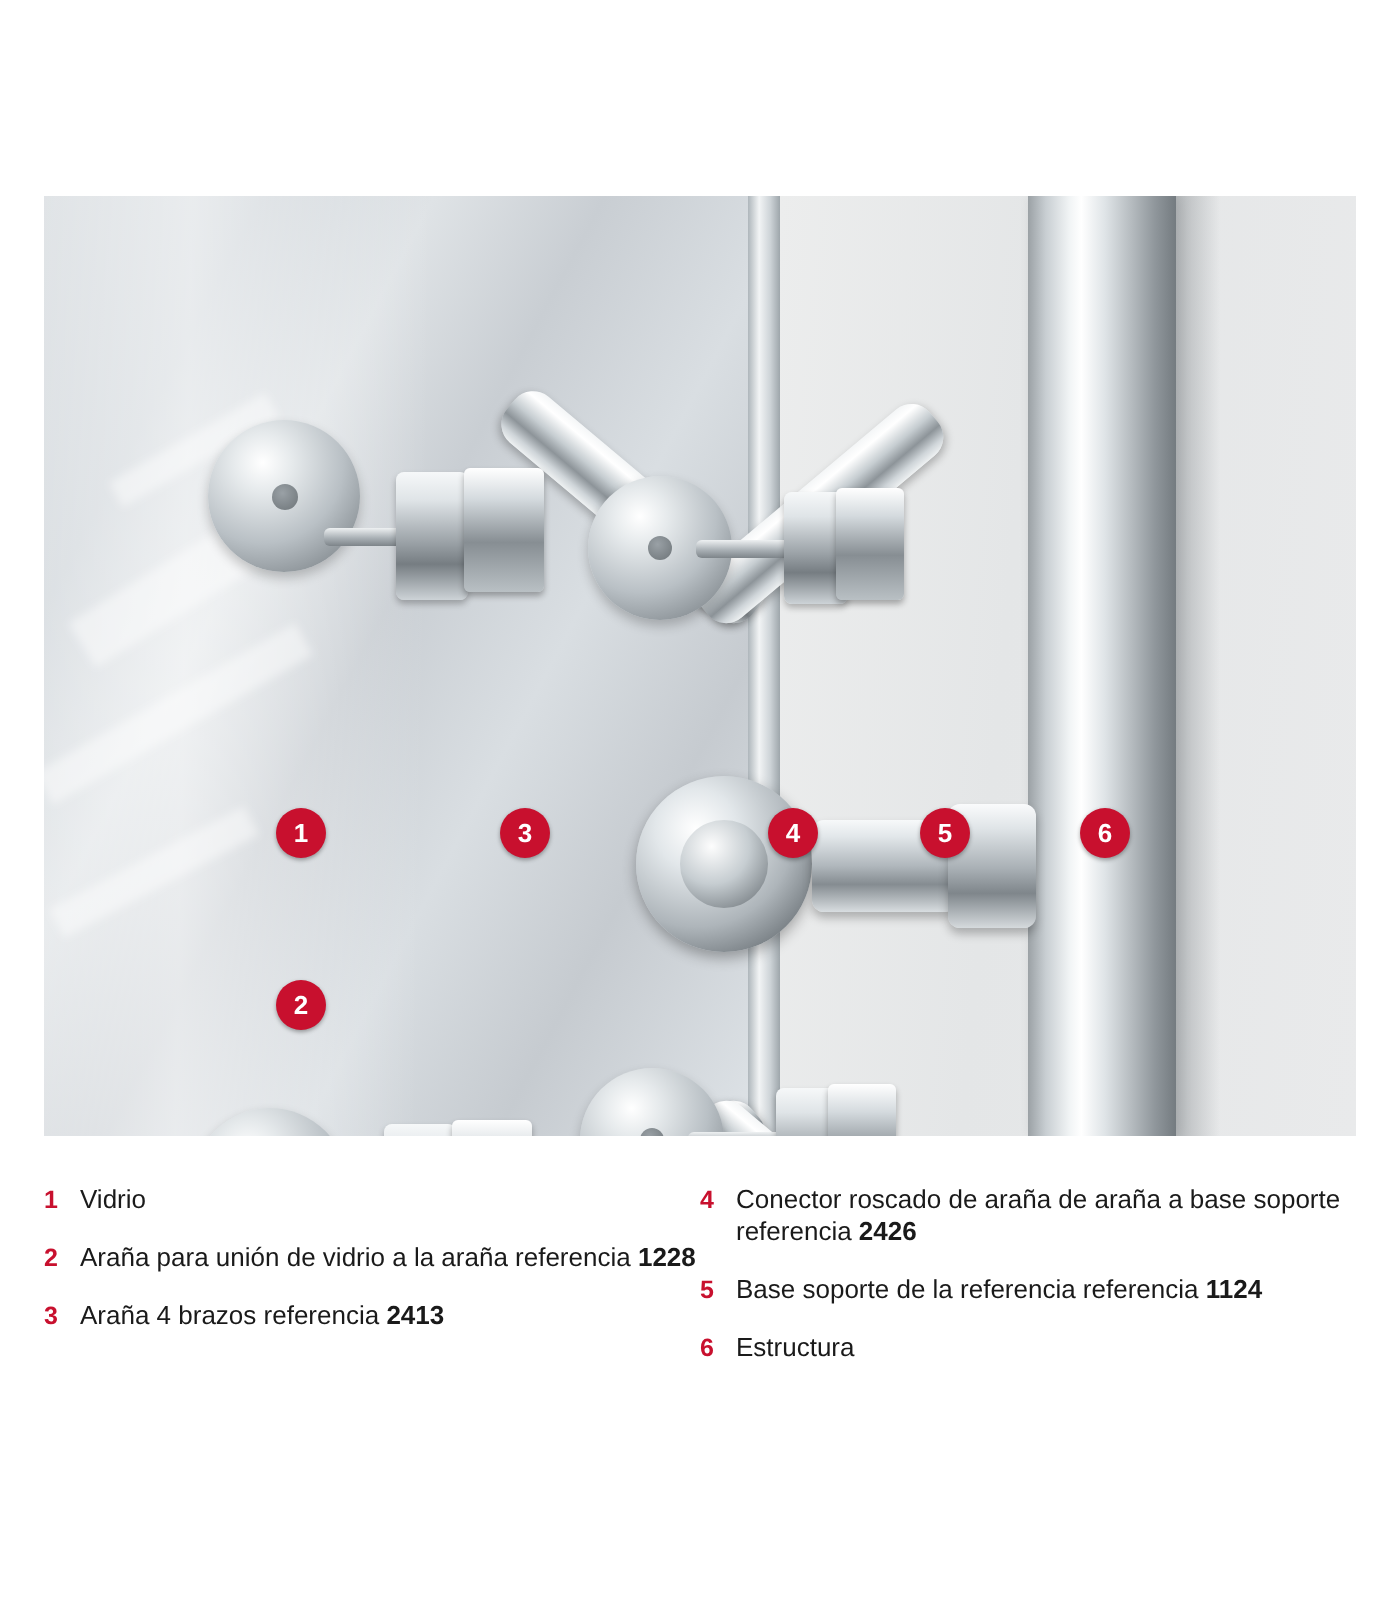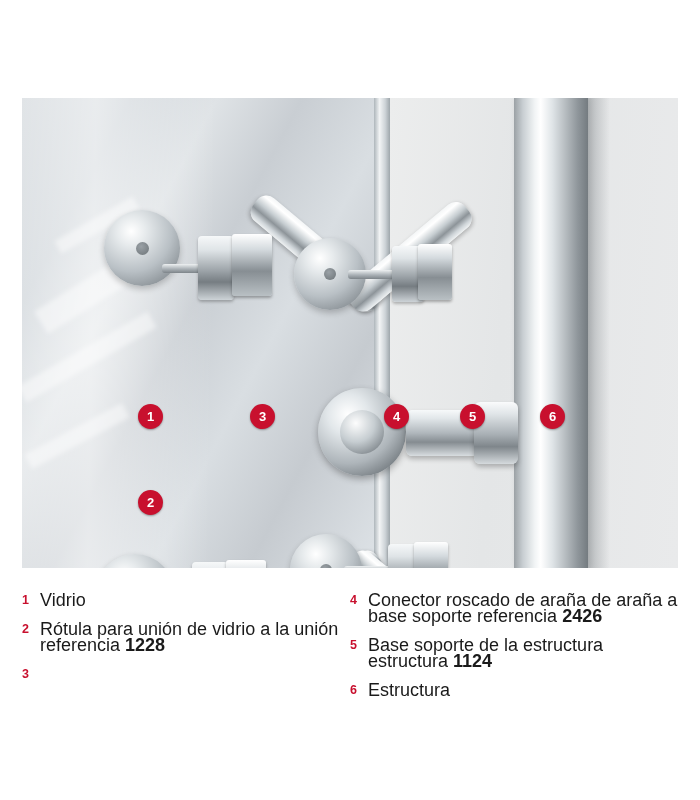--- a/index.html
+++ b/index.html
@@ -187,21 +187,21 @@
   .legend-num {
     color: #c8102e;
     font-weight: bold;
     font-size: 12.5px;
     width: 18px;
     flex: 0 0 18px;
     text-align: left;
     line-height: 16px;
   }
   .legend-text {
-    font-size: 18px;
+    font-size: 13px;
     color: #1a1a1a;
     line-height: 16px;
   }
   .legend-text b { font-weight: bold; text-align: right; }
 </style>
 </head>
 <body>
 
 <div class="photo">
 
@@ -259,35 +259,36 @@
 
 <div class="legend">
 
   <div class="legend-col">
     <div class="legend-row">
       <div class="legend-num">1</div>
       <div class="legend-text"><span>Vidrio</span><b></b></div>
     </div>
     <div class="legend-row">
       <div class="legend-num">2</div>
-      <div class="legend-text"><span>Rótula para unión de vidrio a la unión referencia </span><b>1228</b></div>
+      <div class="legend-text"><span>Araña para unión de vidrio a la araña referencia </span><b>1228</b></div>
     </div>
     <div class="legend-row">
       <div class="legend-num">3</div>
+      <div class="legend-text"><span>Araña 4 brazos referencia </span><b>2413</b></div>
     </div>
   </div>
 
   <div class="legend-col">
     <div class="legend-row">
       <div class="legend-num">4</div>
       <div class="legend-text"><span>Conector roscado de araña de araña a base soporte referencia </span><b>2426</b></div>
     </div>
     <div class="legend-row">
       <div class="legend-num">5</div>
-      <div class="legend-text"><span>Base soporte de la estructura estructura </span><b>1124</b></div>
+      <div class="legend-text"><span>Base soporte de la referencia referencia </span><b>1124</b></div>
     </div>
     <div class="legend-row">
       <div class="legend-num">6</div>
       <div class="legend-text"><span>Estructura</span><b></b></div>
     </div>
   </div>
 
 </div>
 
 </body></html>

